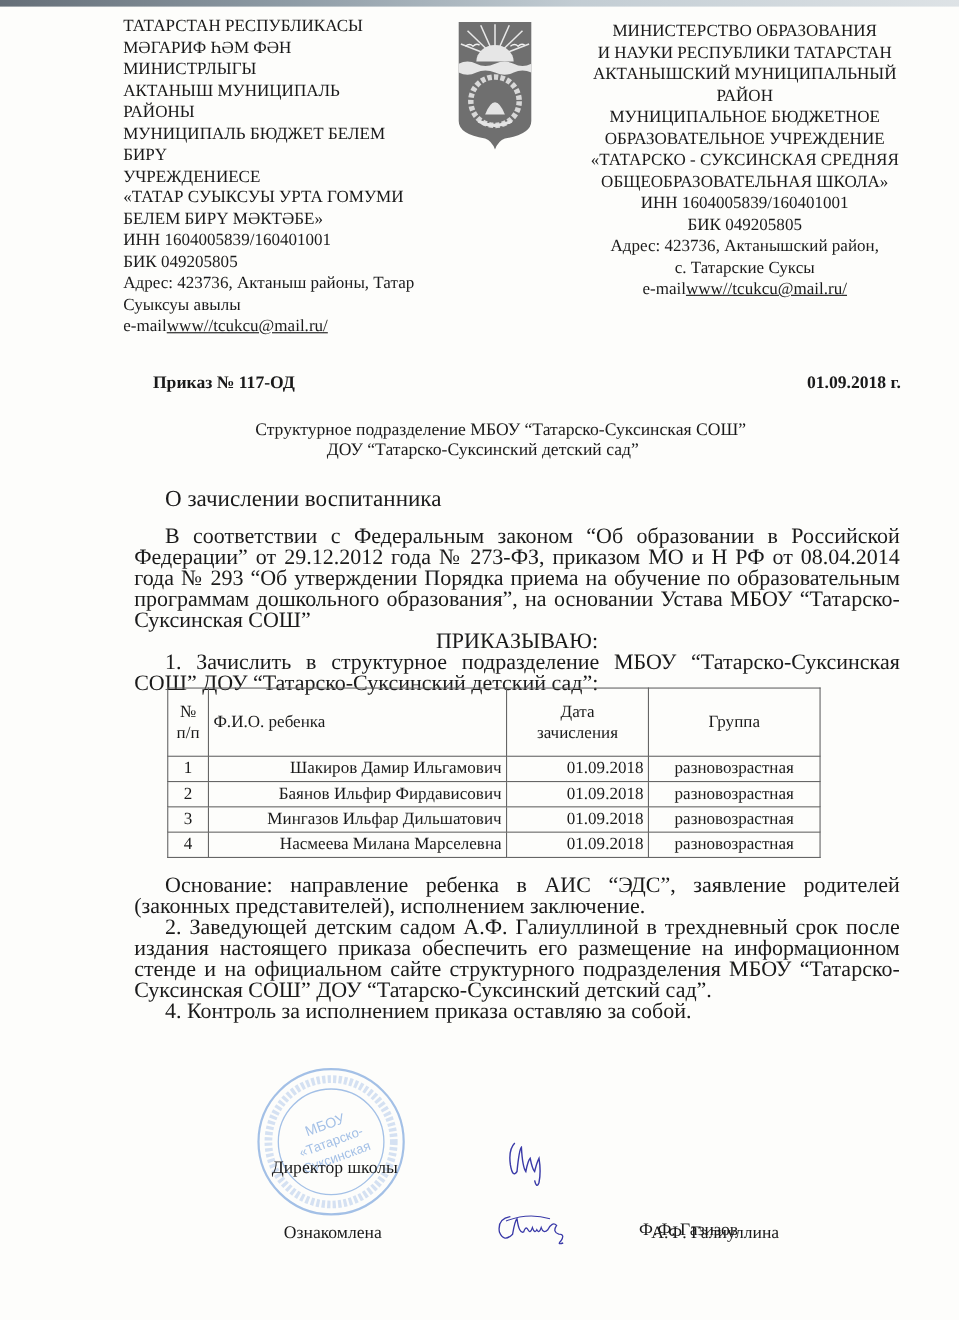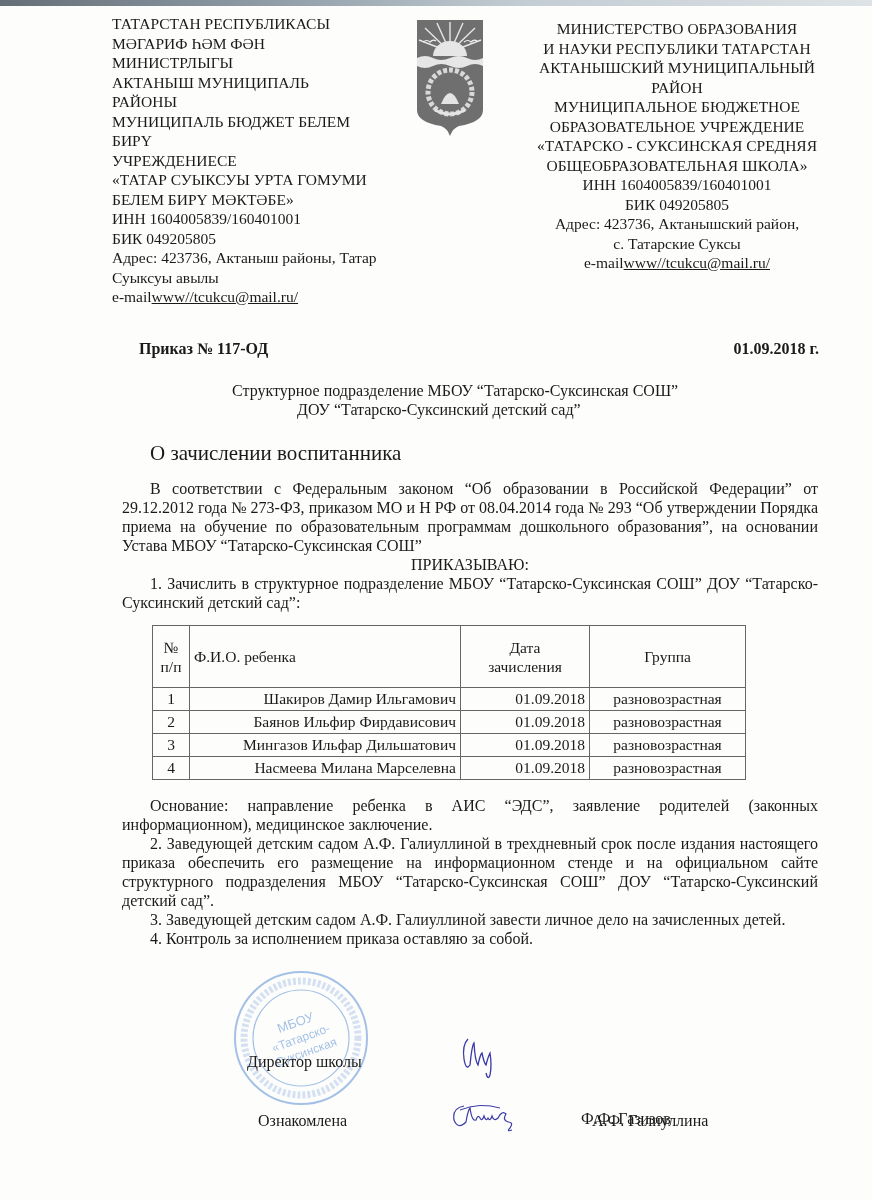--- a/index.html
+++ b/index.html
@@ -40,21 +40,21 @@
   .subdiv .l1 { padding-left: 112px; }
   .subdiv .l2 { padding-left: 177px; }
 
   .subject {
     position: absolute; left: 150px; top: 441px;
     font-weight: normal; font-size: 21px;
   }
 
   .body-text {
     position: absolute; left: 122px; width: 696px;
-    font-size: 16px; line-height: 19px; text-align: justify;
+    font-size: 20px; line-height: 19px; text-align: justify;
   }
   .indent { text-indent: 28px; }
   .center { text-align: center; }
   .p { margin: 0; }
 
   table.kids {
     position: absolute; left: 152px; top: 625px; width: 594px;
     border-collapse: collapse; font-size: 15.5px;
   }
   table.kids th, table.kids td {
@@ -184,23 +184,22 @@
     <tr>
       <td class="c-no">4</td>
       <td class="c-name">Насмеева Милана Марселевна</td>
       <td class="c-date">01.09.2018</td>
       <td class="c-grp">разновозрастная</td>
     </tr>
   </tbody>
 </table>
 
 <div class="body-text" style="top:796px;">
-  <p class="p indent">Основание: направление ребенка в АИС “ЭДС”, заявление родителей (законных информационном), медицинское заключение.</p>
+  <p class="p indent">Основание: направление ребенка в АИС “ЭДС”, заявление родителей (законных представителей), исполнением заключение.</p>
   <p class="p indent">2. Заведующей детским садом А.Ф. Галиуллиной в трехдневный срок после издания настоящего приказа обеспечить его размещение на информационном стенде и на официальном сайте структурного подразделения МБОУ “Татарско-Суксинская СОШ” ДОУ “Татарско-Суксинский детский сад”.</p>
-  <p class="p indent">3. Заведующей детским садом А.Ф. Галиуллиной завести личное дело на зачисленных детей.</p>
   <p class="p indent">4. Контроль за исполнением приказа оставляю за собой.</p>
 </div>
 
 <svg class="stamp" viewBox="0 0 140 140">
   <circle cx="70" cy="70" r="66" fill="none" stroke="#5b8fd6" stroke-width="2"></circle>
   <circle cx="70" cy="70" r="48" fill="none" stroke="#5b8fd6" stroke-width="1.2"></circle>
   <circle cx="70" cy="70" r="57" fill="none" stroke="#5b8fd6" stroke-width="7" stroke-dasharray="3 2" opacity=".45"></circle>
   <text x="70" y="58" text-anchor="middle" font-family="Liberation Sans, sans-serif" font-size="13" fill="#5b8fd6" transform="rotate(-20 70 70)">МБОУ</text>
   <text x="70" y="74" text-anchor="middle" font-family="Liberation Sans, sans-serif" font-size="12" fill="#5b8fd6" transform="rotate(-20 70 70)">«Татарско-</text>
   <text x="70" y="89" text-anchor="middle" font-family="Liberation Sans, sans-serif" font-size="12" fill="#5b8fd6" transform="rotate(-20 70 70)">Суксинская</text>

